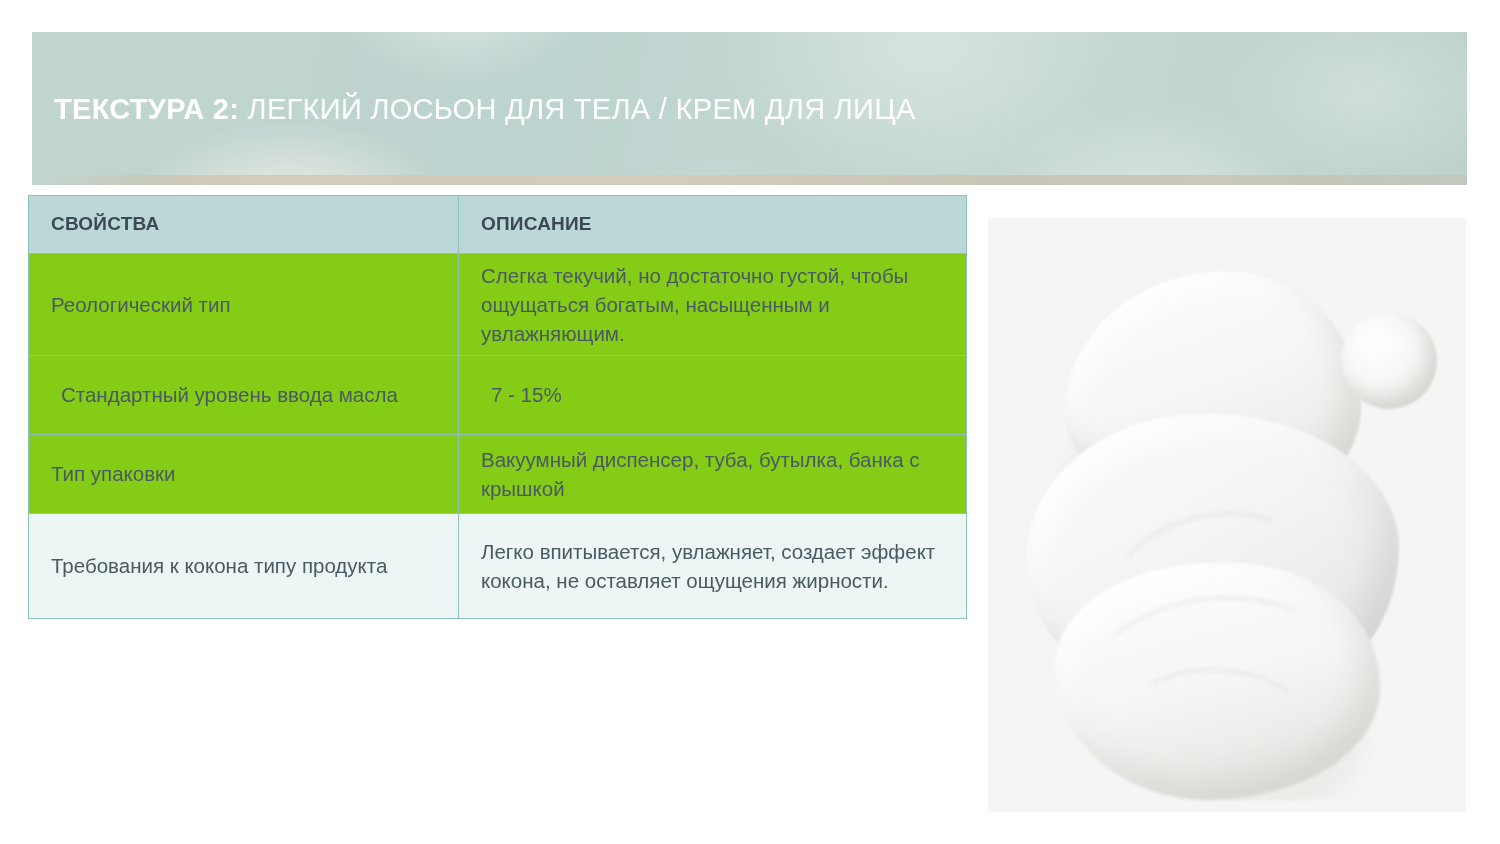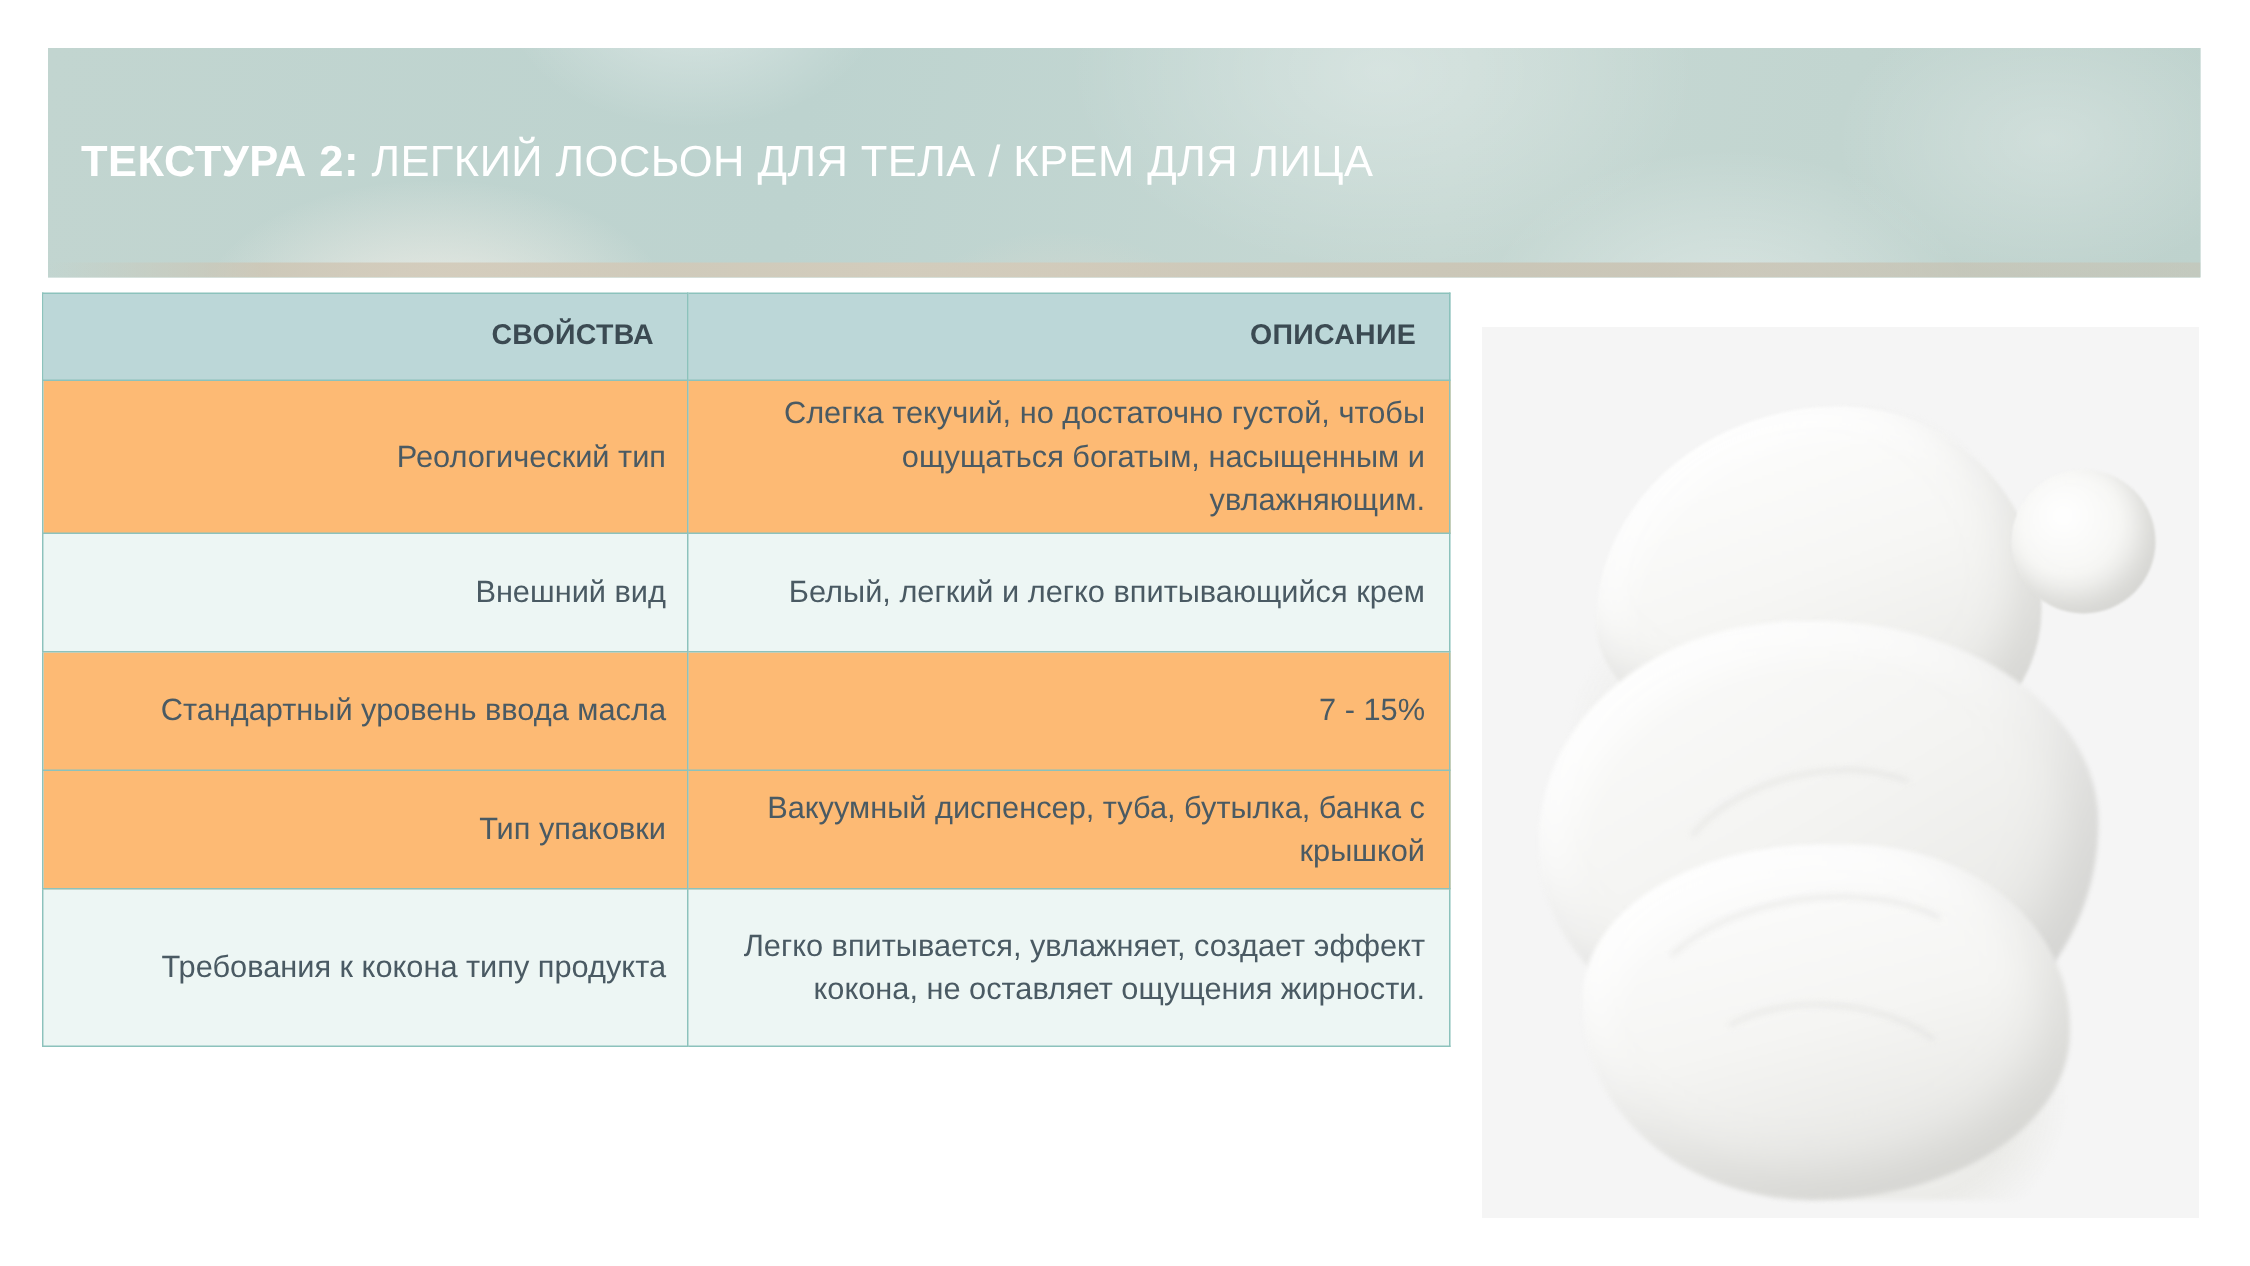--- a/index.html
+++ b/index.html
@@ -78,41 +78,41 @@
     border-collapse: collapse;
     table-layout: fixed;
   }
   .spec-table col.col-prop { width: 430px; }
   .spec-table col.col-desc { width: 508px; }
 
   .spec-table th,
   .spec-table td {
     border: 1px solid #8cc2bc;
     padding: 0 22px;
-    text-align: right;
+    text-align: left;
     vertical-align: middle;
     color: #4a5a63;
     font-size: 20.5px;
     font-weight: 400;
     line-height: 1.42;
     margin-left: 44px;
   }
   .spec-table thead th {
     background: #bcd7d8;
     color: #3b4a52;
     font-weight: 700;
     font-size: 19px;
     height: 57px;
     letter-spacing: 0.2px;
   }
   .spec-table tbody tr.row-odd td {
     background: #edf6f4;
   }
   .spec-table tbody tr.row-even td {
-    background: #fdba74;
+    background: #84cc16;
   }
   .spec-table tbody td.cell-prop { padding-right: 14px; }
   .spec-table tbody td.cell-desc { padding-right: 16px; }
 
   .r1 td { height: 62px; }
   .r2 td { height: 101px; }
   .r3 td { height: 78px; }
   .r4 td { height: 78px; padding-left: 32px; }
   .r5 td { height: 60px; }
   .r6 td { height: 78px; }
@@ -221,24 +221,20 @@
     <tr>
       <th>СВОЙСТВА</th>
       <th>ОПИСАНИЕ</th>
     </tr>
   </thead>
   <tbody>
     <tr class="row-even r2">
       <td class="cell-prop">Реологический тип</td>
       <td class="cell-desc">Слегка текучий, но достаточно густой, чтобы ощущаться богатым, насыщенным и увлажняющим.</td>
     </tr>
-    <tr class="row-odd r3">
-      <td class="cell-prop">Внешний вид</td>
-      <td class="cell-desc">Белый, легкий и легко впитывающийся крем</td>
-    </tr>
     <tr class="row-even r4">
       <td class="cell-prop">Стандартный уровень ввода масла</td>
       <td class="cell-desc">7 - 15%</td>
     </tr>
     <tr class="row-even r6">
       <td class="cell-prop">Тип упаковки</td>
       <td class="cell-desc">Вакуумный диспенсер, туба, бутылка, банка с крышкой</td>
     </tr>
     <tr class="row-odd r7">
       <td class="cell-prop">Требования к кокона типу продукта</td>

